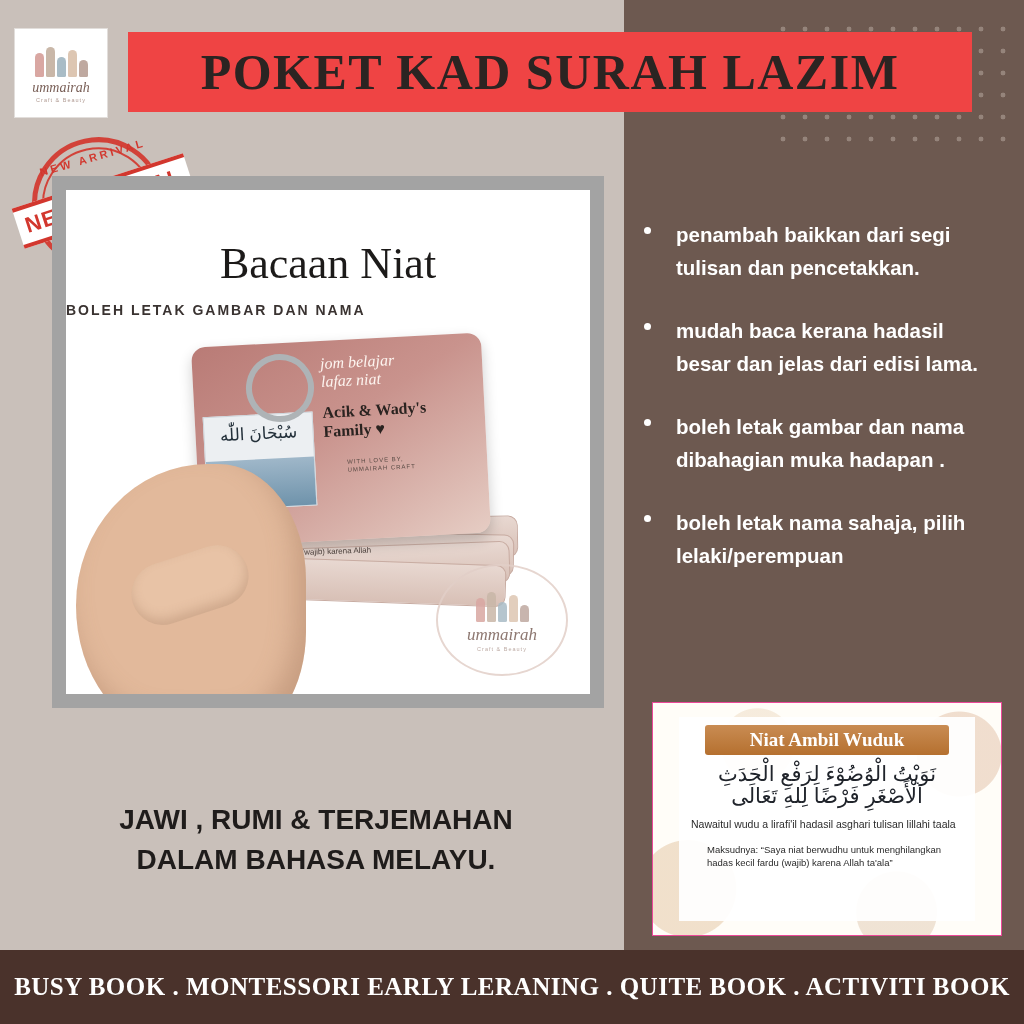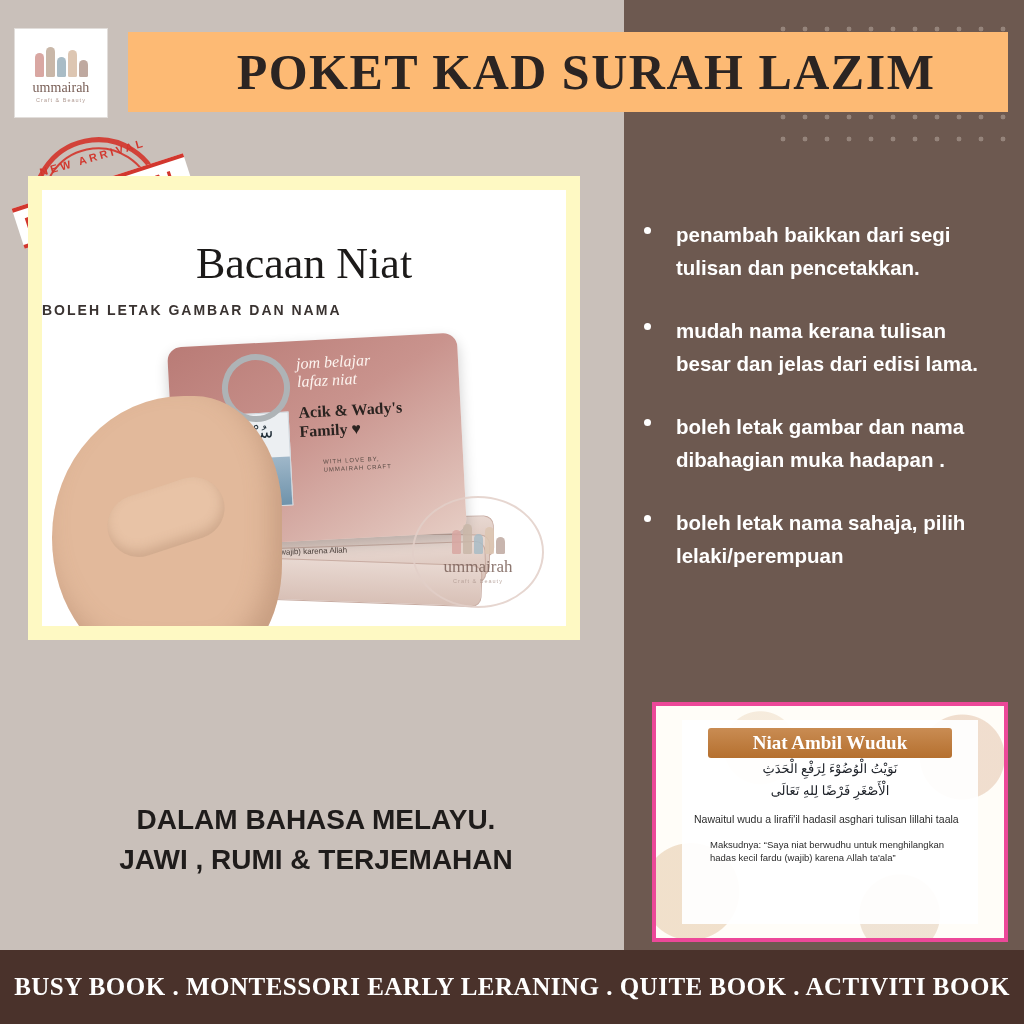--- a/index.html
+++ b/index.html
@@ -35,25 +35,24 @@
     background-size: 22px 22px;
     opacity: .85;
   }
   
   .title-bar {
     position: absolute;
     left: 128px;
     top: 32px;
     width: 844px;
     height: 80px;
-    background: #fdba74;
+    background: #ef4444;
     display: flex;
     align-items: center;
     justify-content: center;
-    padding-left: 36px;
   }
   .title-bar .title {
     font-family: "Liberation Serif", serif;
     font-weight: bold;
     font-size: 50px;
     letter-spacing: 1.5px;
     color: #2b2422;
     white-space: nowrap;
   }
   
@@ -80,20 +79,21 @@
     width: 9px;
     border-radius: 6px 6px 2px 2px;
   }
   .fig.a { height: 24px; background: #d9a7a2; }
   .fig.b { height: 30px; background: #c9b7a8; }
   .fig.c { height: 20px; background: #a9bcc6; }
   .fig.d { height: 27px; background: #ddc6b2; }
   .fig.e { height: 17px; background: #bfa9a0; }
   .logo-name {
     font-family: "Liberation Serif", serif;
+    font-style: italic;
     font-size: 14px;
     color: #7a6058;
     margin-top: 3px;
   }
   .logo-sub {
     font-size: 5.5px;
     letter-spacing: 1px;
     color: #b09a92;
     margin-top: 1px;
   }
@@ -163,25 +163,25 @@
     left: 30px;
     width: 106px;
     text-align: center;
     color: #d2372e;
     font-size: 10px;
     letter-spacing: 4px;
   }
   
   .photo-frame {
     position: absolute;
-    left: 28px;
+    left: 52px;
     top: 176px;
     width: 552px;
-    height: 464px;
-    background: #fef9c3;
+    height: 532px;
+    background: #a3a3a3;
     padding: 14px;
     box-sizing: border-box;
   }
   .photo {
     position: relative;
     width: 100%;
     height: 100%;
     background: #ffffff;
     overflow: hidden;
   }
@@ -390,21 +390,21 @@
   }
   
   .niat {
     position: absolute;
     left: 652px;
     top: 702px;
     width: 348px;
     height: 232px;
     background: #fffdf8;
     overflow: hidden;
-    border: 4px solid #ec4899;
+    border: 1px solid #ec4899;
   }
   .niat:before {
     content: "";
     position: absolute;
     inset: 0;
     background:
       radial-gradient(circle at 10% 80%, rgba(214,170,120,.35) 0 48px, transparent 49px),
       radial-gradient(circle at 88% 22%, rgba(206,150,110,.30) 0 42px, transparent 43px),
       radial-gradient(circle at 30% 18%, rgba(223,190,150,.28) 0 36px, transparent 37px),
       radial-gradient(circle at 70% 90%, rgba(200,160,120,.28) 0 40px, transparent 41px);
@@ -428,24 +428,24 @@
     justify-content: center;
   }
   .niat-banner span {
     color: #ffffff;
     font-family: "Liberation Serif", serif;
     font-weight: bold;
     font-size: 19px;
   }
   .niat-ar {
     text-align: center;
-    font-size: 13px;
+    font-size: 21px;
     color: #20242b;
     line-height: 22px;
-    margin-top: 0;
+    margin-top: 8px;
   }
   .niat-rumi {
     margin: 10px 12px 0;
     font-size: 10.5px;
     color: #2b2b2b;
     line-height: 14px;
   }
   .niat-maksud {
     margin: 12px 28px 0;
     font-size: 9.5px;
@@ -558,35 +558,35 @@
     </div>
   </div>
 
   <div class="bullets">
     <div class="bullet">
       <div class="dot"></div>
       <div class="txt">penambah baikkan dari segi tulisan dan pencetakkan.</div>
     </div>
     <div class="bullet">
       <div class="dot"></div>
-      <div class="txt">mudah nama kerana tulisan besar dan jelas dari edisi lama.</div>
+      <div class="txt">mudah baca kerana hadasil besar dan jelas dari edisi lama.</div>
     </div>
     <div class="bullet">
       <div class="dot"></div>
       <div class="txt">boleh letak gambar dan nama dibahagian muka hadapan .</div>
     </div>
     <div class="bullet">
       <div class="dot"></div>
       <div class="txt">boleh letak nama sahaja, pilih lelaki/perempuan</div>
     </div>
   </div>
 
   <div class="tagline">
+    <div>JAWI , RUMI &amp; TERJEMAHAN</div>
     <div>DALAM BAHASA MELAYU.</div>
-    <div>JAWI , RUMI &amp; TERJEMAHAN</div>
   </div>
 
   <div class="niat">
     <div class="niat-inner">
       <div class="niat-banner">
         <span>Niat Ambil Wuduk</span>
       </div>
       <div class="niat-ar">
         <div>نَوَيْتُ الْوُضُوْءَ لِرَفْعِ الْحَدَثِ</div>
         <div>الْأَصْغَرِ فَرْضًا لِلهِ تَعَالَى</div>

